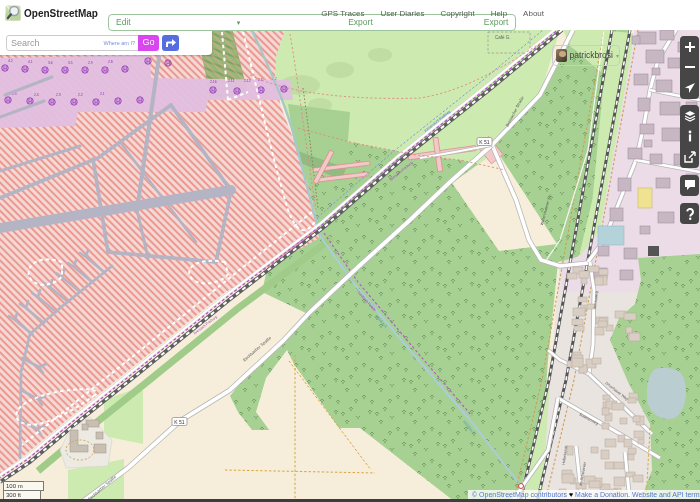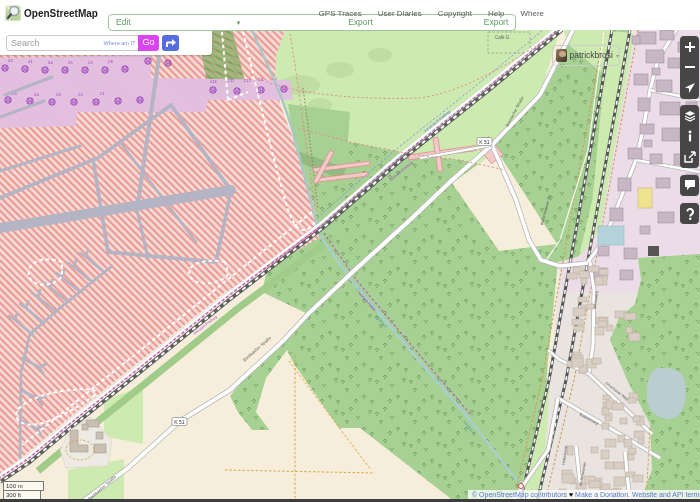--- a/index.html
+++ b/index.html
@@ -67,21 +67,21 @@
     <div id="navbtns">
       <div class="b">Edit</div>
         <div class="sep"></div>
         <div class="caret">▾</div>
         <div class="sep"></div>
       <div class="b">Export</div>
         <div class="sep"></div>
       <div class="b">Export</div>
     </div>
 
-    <div id="toplinks"><span>GPS Traces</span><span>User Diaries</span><span>Copyright</span><span>Help</span><span>Where</span></div>
+    <div id="toplinks"><span>GPS Traces</span><span>User Diaries</span><span>Copyright</span><span>Help</span><span>About</span></div>
 
     <div id="userbtn">
         <div class="av"></div>
         <div class="nm">patrickbrosi</div>
         <div class="ca">▾</div>
       </div>
   </div>
 
   <div id="searchpanel">
 

